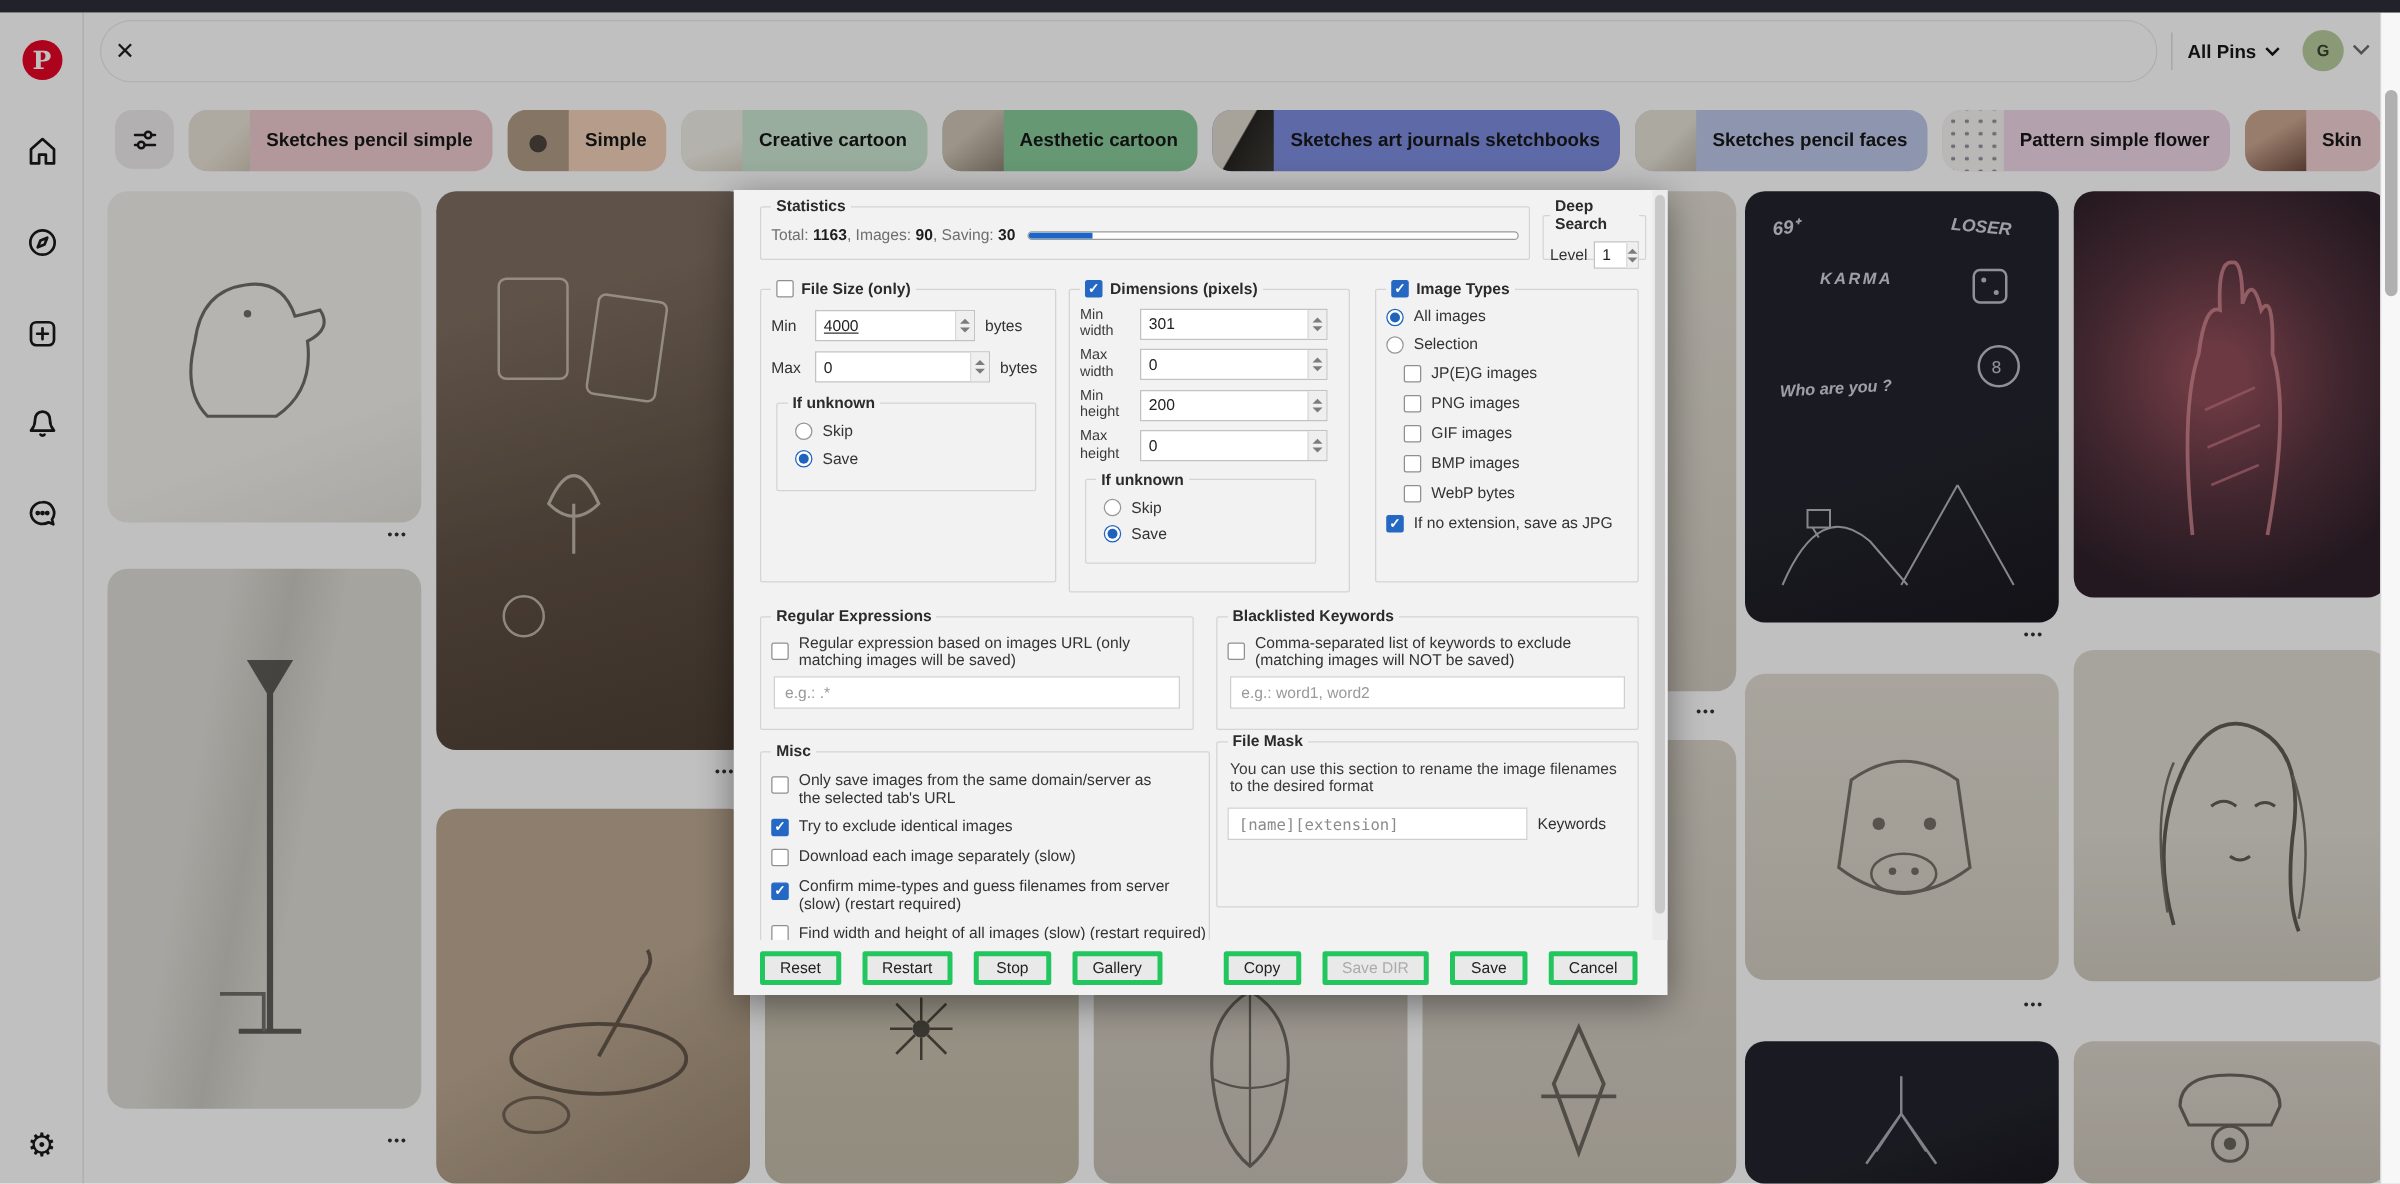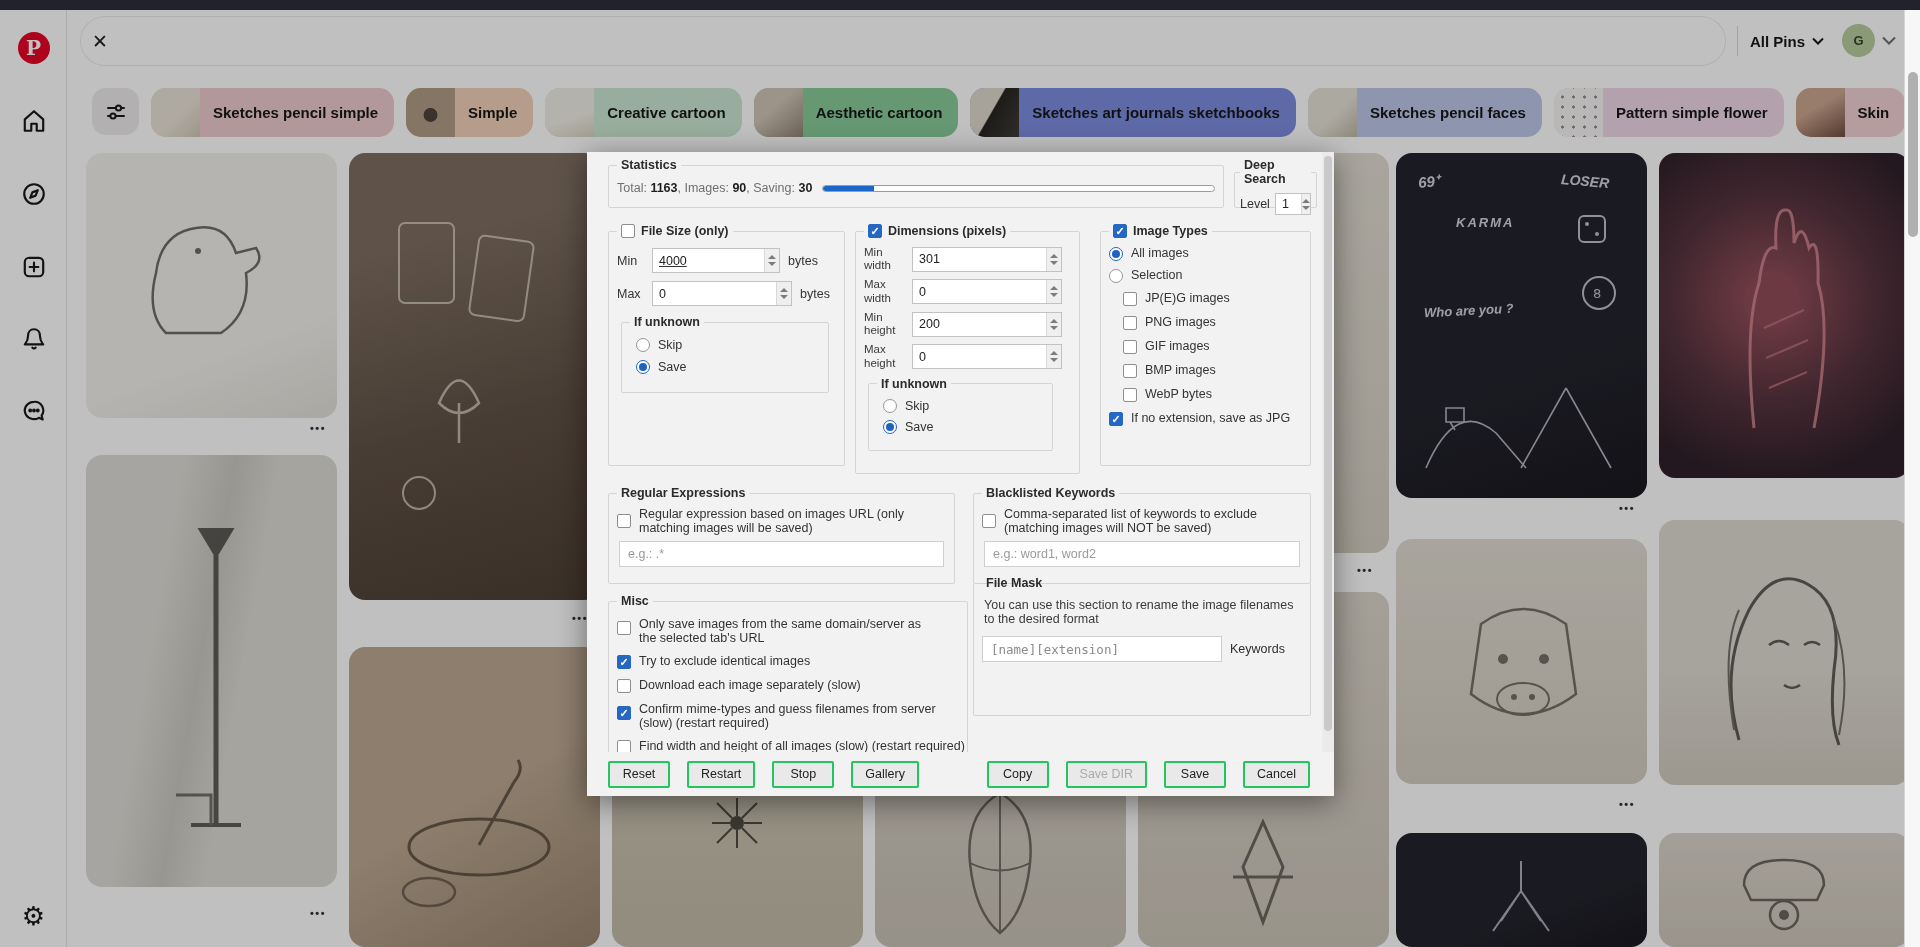--- a/index.html
+++ b/index.html
@@ -119,21 +119,21 @@
 
   
   .check-row { display:flex; align-items:flex-start; gap:8px; margin-bottom:9px; cursor:pointer; }
   .check-row .cb, .check-row .rb { margin-top:1px; }
   .check-row span.tl { color:#333; }
 
   
   .dlg-footer { position:absolute; left:0; bottom:0; width:747px; height:44px; display:flex;
     align-items:center; justify-content:space-between; padding:0 24px 0 21px; }
   .btn-group { display:flex; gap:17px; }
-  .btn { min-width:62px; height:27px; background:#e9e9e9; border:2px solid #22c55e; border-radius:2px;
+  .btn { min-width:62px; height:27px; background:#e9e9e9; border:4px solid #22c55e; border-radius:2px;
     font-size:12.5px; color:#222; display:flex; align-items:center; justify-content:center;
     padding:0 12px; cursor:pointer; font-family:"Liberation Sans", sans-serif; }
   .btn.disabled { color:#ababab; cursor:default; }
 
   
   .page-scroll { position:absolute; right:0; top:10px; width:16px; height:937px; background:#f7f7f7;
     border-left:1px solid #d6d6d6; z-index:60; }
   .page-thumb { position:absolute; left:3px; top:62px; width:10px; height:165px; background:#b0b0b0; border-radius:5px; }
 </style>
 </head>
@@ -581,21 +581,21 @@
         <div class="check-row">
           <span class="cb on" style="margin-top:4px;"></span>
           <span class="tl" style="max-width:300px;">Confirm mime-types and guess filenames from server (slow) (restart required)</span>
         </div>
         <div class="check-row">
           <span class="cb"></span>
           <span class="tl" style="max-width:320px;white-space:nowrap;">Find width and height of all images (slow) (restart required)</span>
         </div>
       </fieldset>
 
-      <fieldset style="left:386px;top:424px;width:338px;height:140px;">
+      <fieldset style="left:386px;top:434px;width:338px;height:140px;">
         <legend>
             <span>File Mask</span>
           </legend>
         <div style="max-width:310px;margin:2px 0 10px 2px;color:#3a3a3a;">You can use this section to rename the image filenames to the desired format</div>
         <div class="row">
           <input class="txt-input" style="width: 240px; font-family: &quot;DejaVu Sans Mono&quot;, monospace; color: rgb(139, 139, 139);" value="[name][extension]">
           <span style="color:#2f2f2f;">Keywords</span>
         </div>
       </fieldset>
 

